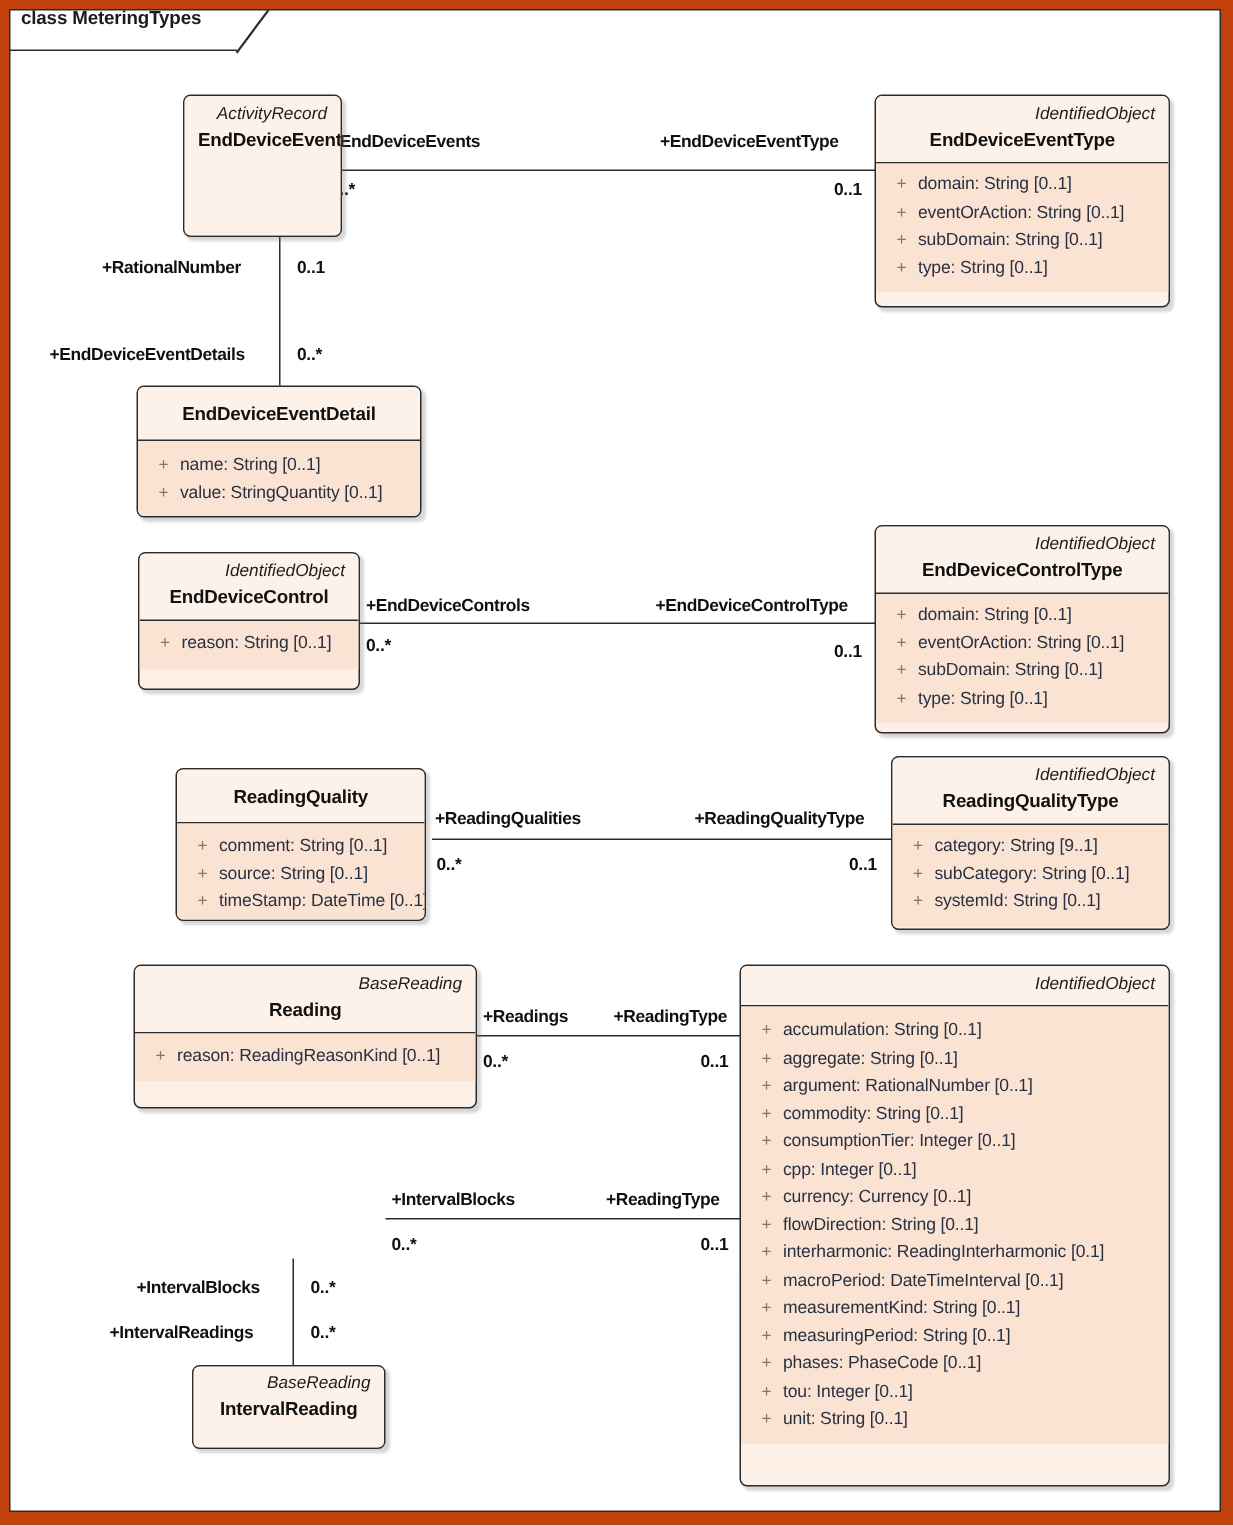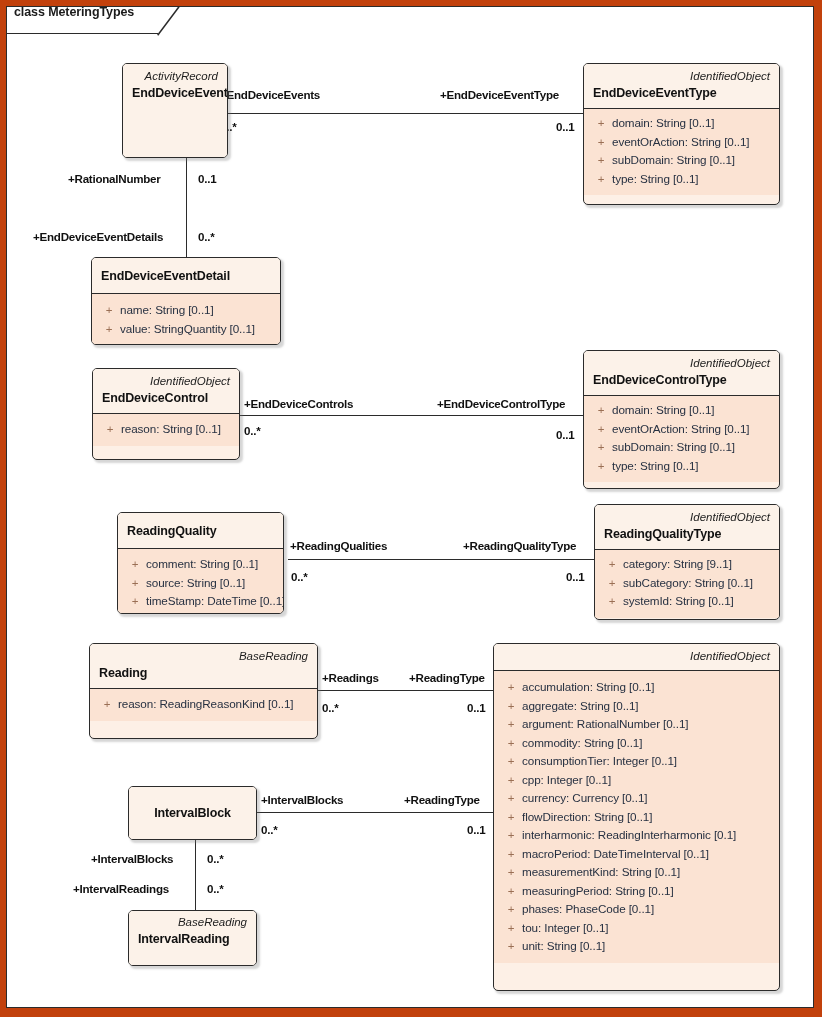--- a/index.html
+++ b/index.html
@@ -83,20 +83,21 @@
     font-size: 11.5px;
     color: #1d1d1d;
     text-align: right;
     line-height: 15px;
     white-space: nowrap;
   }
   .cname {
     font-size: 12.5px;
     font-weight: bold;
     color: #111111;
+    text-align: center;
     line-height: 18px;
     white-space: nowrap;
     letter-spacing: -0.15px;
   }
   .uml-attrs {
     background: #fbe3d3;
     padding: 5px 6px 7px 6px;
     box-sizing: border-box;
   }
   .attr {
@@ -416,25 +417,20 @@
         <span class="vis">+</span>
         <span class="sig">tou: Integer [0..1]</span>
       </div>
       <div class="attr">
         <span class="vis">+</span>
         <span class="sig">unit: String [0..1]</span>
       </div>
     </div>
   </div>
 
-  <div class="uml-class" style="left:128px; top:786px; width:129px; height:54px;">
-    <div class="uml-header" style="height:100%; display:flex; align-items:center; justify-content:center;">
-      <div class="cname">IntervalBlock</div>
-    </div>
-  </div>
 
   <div class="uml-class" style="left:128px; top:910px; width:129px; height:56px;">
     <div class="uml-header" style="height:100%; padding-top:4px;">
       <div class="stereo">BaseReading</div>
       <div class="cname">IntervalReading</div>
     </div>
   </div>
 
 </div>
 

